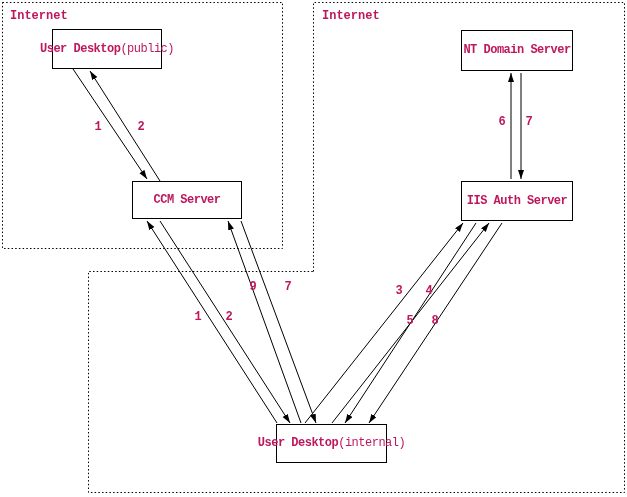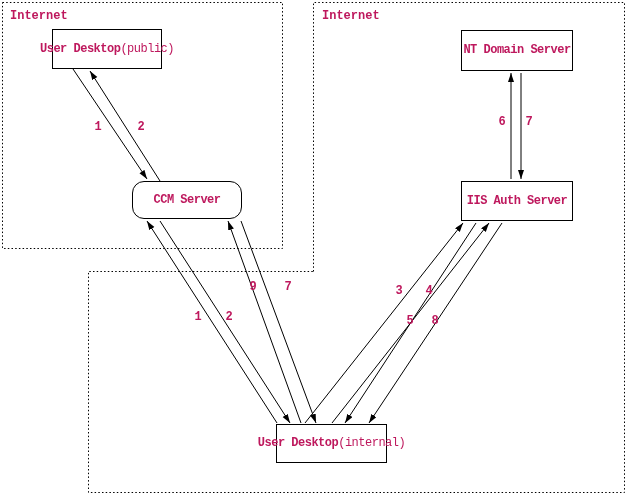--- a/index.html
+++ b/index.html
@@ -98,21 +98,21 @@
   </svg>
 
   <div class="zone-label" style="left:10px; top:9px;">Internet</div>
   <div class="zone-label" style="left:322px; top:9px;">Internet</div>
 
   <div class="node-box" style="left:52px; top:29px; width:110px; height:40px;">
     <div class="node-title">User Desktop</div>
     <div class="node-subtitle">(public)</div>
   </div>
 
-  <div class="node-box" style="left:132px; top:181px; width:110px; height:38px;border-radius:12px;">
+  <div class="node-box" style="left:132px; top:181px; width:110px; height:38px;">
     <div class="node-title">CCM Server</div>
   </div>
 
   <div class="node-box" style="left:461px; top:30px; width:112px; height:41px;">
     <div class="node-title">NT Domain Server</div>
   </div>
 
   <div class="node-box" style="left:461px; top:181px; width:112px; height:40px;">
     <div class="node-title">IIS Auth Server</div>
   </div>

